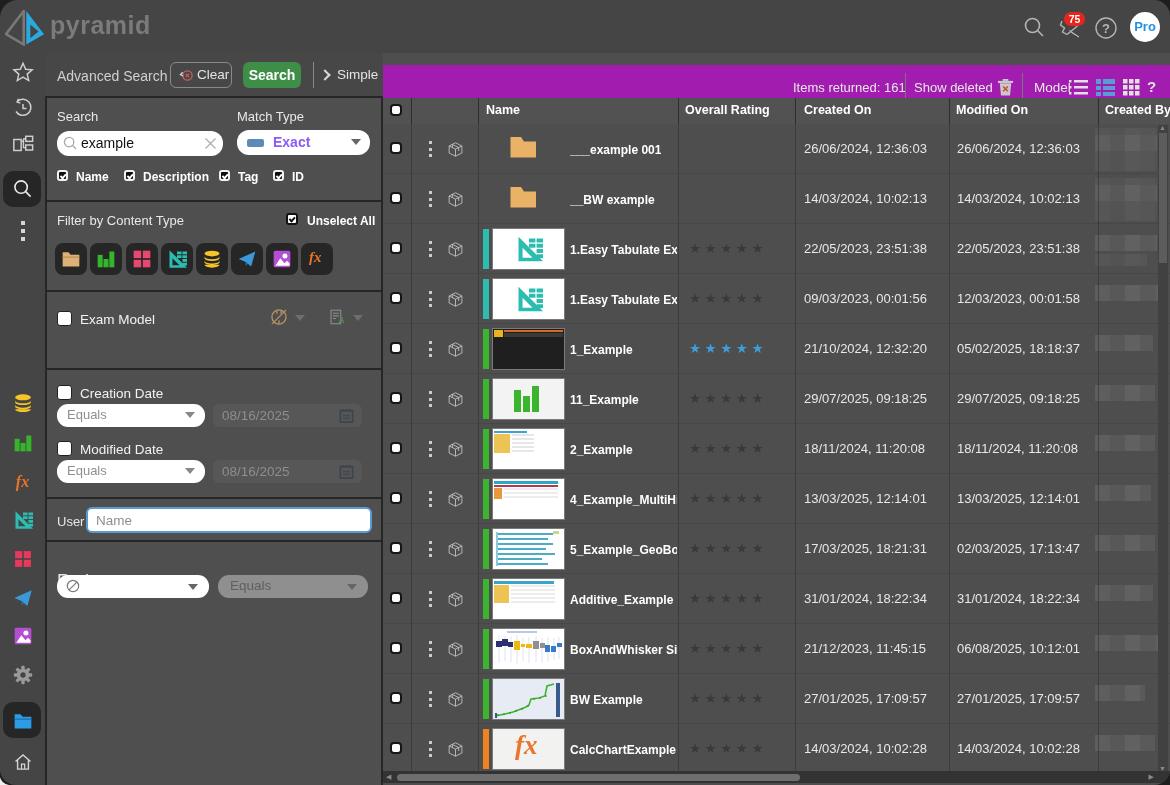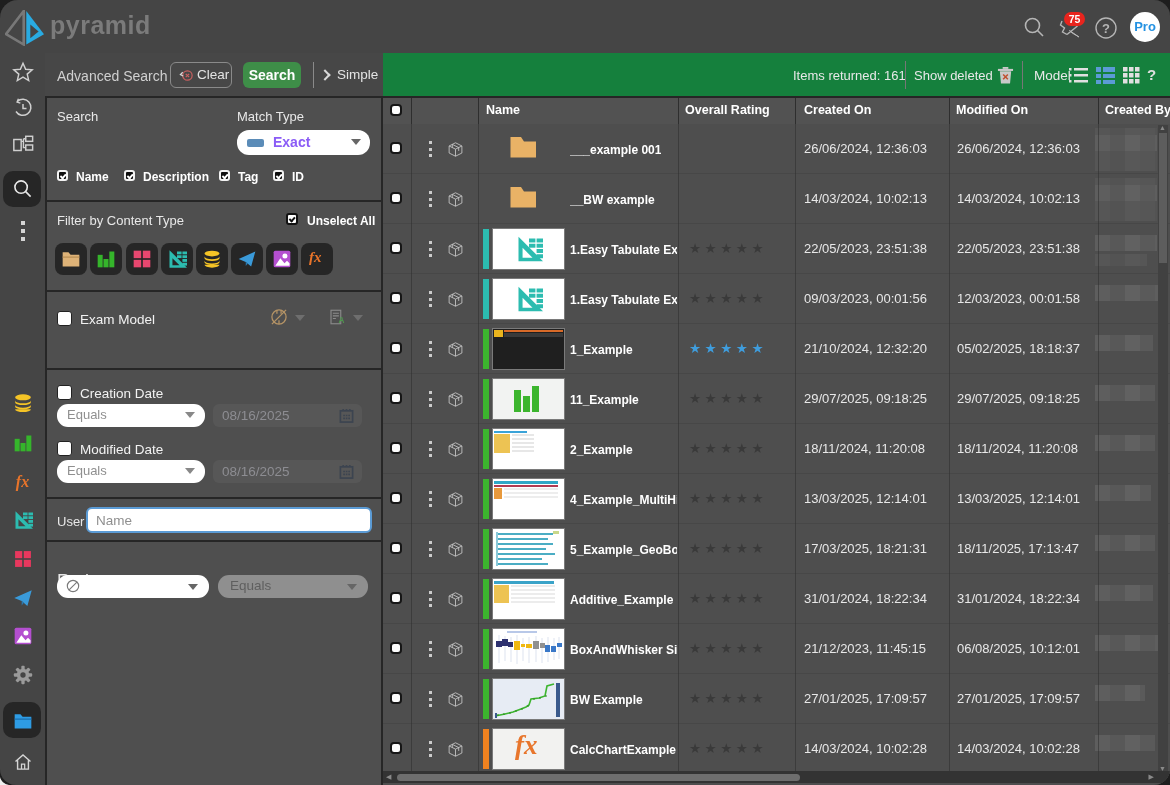--- a/index.html
+++ b/index.html
@@ -55,21 +55,21 @@
 .ficon { position:absolute; width:32px; height:32px; background:#262626; border-radius:8px; }
 .ficon svg { position:absolute; left:6px; top:6px; }
 .ddis { position:absolute; background:#8f8f8f; border-radius:6px; color:#5f5f5f;
   font-size:13.5px; }
 .tri { position:absolute; width:0; height:0; border-left:5px solid transparent;
   border-right:5px solid transparent; border-top:6px solid #555; }
 .chev { position:absolute; width:8px; height:8px; border-right:2px solid #444;
   border-bottom:2px solid #444; transform:rotate(-45deg); }
 
 .content { position:absolute; left:383px; top:53px; right:0; bottom:0; background:#4e4e4e; }
-.toolbar { position:absolute; left:0; top:0; width:100%; height:45px; background:#15803d;
+.toolbar { position:absolute; left:0; top:12px; width:100%; height:45px; background:#a21caf;
   border-bottom:2px solid #262626; color:#e8e8e8; font-size:13.5px;text-decoration:underline; }
 .thead { position:absolute; left:0; top:45px; width:100%; height:26px; background:#525252;
   color:#fff; font-size:12.5px; font-weight:bold; }
 .thead .cl { position:absolute; top:5px; white-space:nowrap; }
 .vline { position:absolute; top:0; width:1px; background:#2e2e2e; }
 .rows { position:absolute; left:0; top:71px; width:100%; }
 .row { position:absolute; left:0; width:100%; height:50px; background:#4e4e4e;
   border-bottom:1px solid #474747; }
 .rcb { position:absolute; left:7px; top:18px; width:12px; height:12px; background:#fdfdfd;
   border:2px solid #161616; border-radius:4px; }
@@ -221,20 +221,30 @@
         </svg>
       </div>
       <div class="btn-search">Search</div>
       <div class="pdiv"></div>
       <div class="chev" style="left:276px;top:18px;border-color:#d9d9d9;"></div>
       <span class="simple">Simple</span>
     </div>
 
     <span class="lab" style="left:12px;top:56px">Search</span>
     <span class="lab" style="left:192px;top:56px">Match Type</span>
+    <div class="inp" style="left:12px;top:78px;width:166px;height:25px;">
+      <svg style="position:absolute;left:6px;top:5px" width="15" height="15" viewBox="0 0 16 16">
+        <circle cx="6.5" cy="6.5" r="5" fill="none" stroke="#a9a9a9" stroke-width="1.4"></circle>
+        <line x1="10.2" y1="10.2" x2="14" y2="14" stroke="#a9a9a9" stroke-width="1.4"></line>
+      </svg>
+      <span style="position:absolute;left:24px;top:4px;font-size:14px;color:#111">example</span>
+      <svg style="position:absolute;right:6px;top:6px" width="13" height="13" viewBox="0 0 13 13">
+        <path d="M1.5 1.5 L11.5 11.5 M11.5 1.5 L1.5 11.5" stroke="#b0b0b0" stroke-width="1.4"></path>
+      </svg>
+    </div>
     <div class="inp" style="left:192px;top:77px;width:133px;height:25px;">
       <span style="position:absolute;left:10px;top:9px;width:17px;height:8px;background:#5b8cb8;border-radius:2px"></span>
       <span style="position:absolute;left:36px;top:4px;font-size:14px;font-weight:bold;color:#8b5cf6">Exact</span>
       <span class="tri" style="right:9px;top:9px;border-top-color:#666"></span>
     </div>
     <div class="cb" style="left:12px;top:117px">
         <span class="ck">✔</span>
       </div>
     <span class="cbl" style="left:31px;top:117px">Name</span>
     <div class="cb" style="left:79px;top:117px">
@@ -656,21 +666,21 @@
             <span style="position:absolute;left:5px;top:14px;width:55px;height:2px;background:#4badc4"></span>
             <span style="position:absolute;left:5px;top:19px;width:48px;height:2px;background:#4badc4"></span>
             <span style="position:absolute;left:5px;top:24px;width:57px;height:2px;background:#4badc4"></span>
             <span style="position:absolute;left:5px;top:29px;width:44px;height:2px;background:#4badc4"></span>
             <span style="position:absolute;left:5px;top:34px;width:50px;height:2px;background:#4badc4"></span>
             <span style="position:absolute;left:60px;top:2px;width:6px;height:3px;background:#c8d88b"></span>
           </div>
           <span class="rname">5_Example_GeoBour</span>
           <span class="stars">★★★★★</span>
           <span class="rdate1">17/03/2025, 18:21:31</span>
-          <span class="rdate2">18/11/2025, 17:13:47</span>
+          <span class="rdate2">02/03/2025, 17:13:47</span>
           <span class="redact" style="left:712px;top:11px;width:60px;height:16px;background:repeating-linear-gradient(90deg,#5e5e5e 0 15px,#585858 15px 30px,#616161 30px 45px,#5a5a5a 45px 60px)"></span>
         </div>
     <div class="row" style="top:450px">
           <div class="rcb"></div>
           <div class="kebab">
             <i></i>
             <i></i>
             <i></i>
           </div>
           <svg class="cube" width="17" height="17" viewBox="0 0 24 24">

